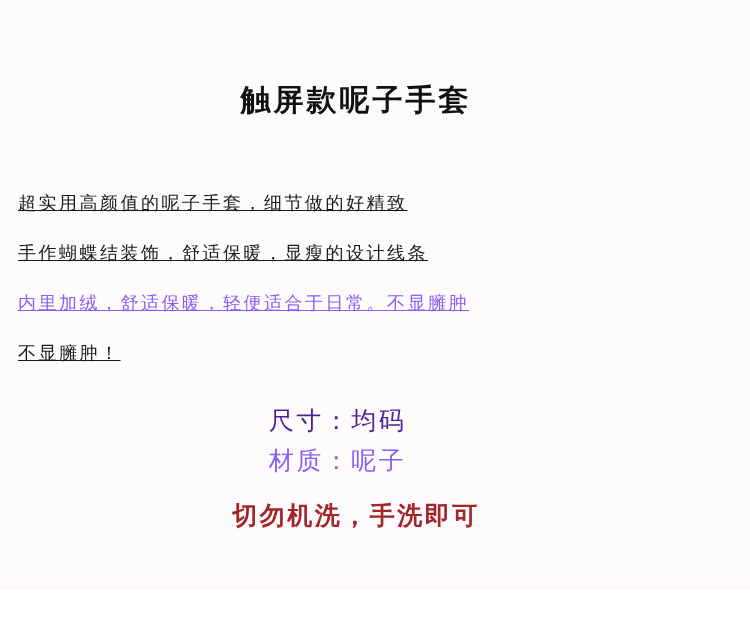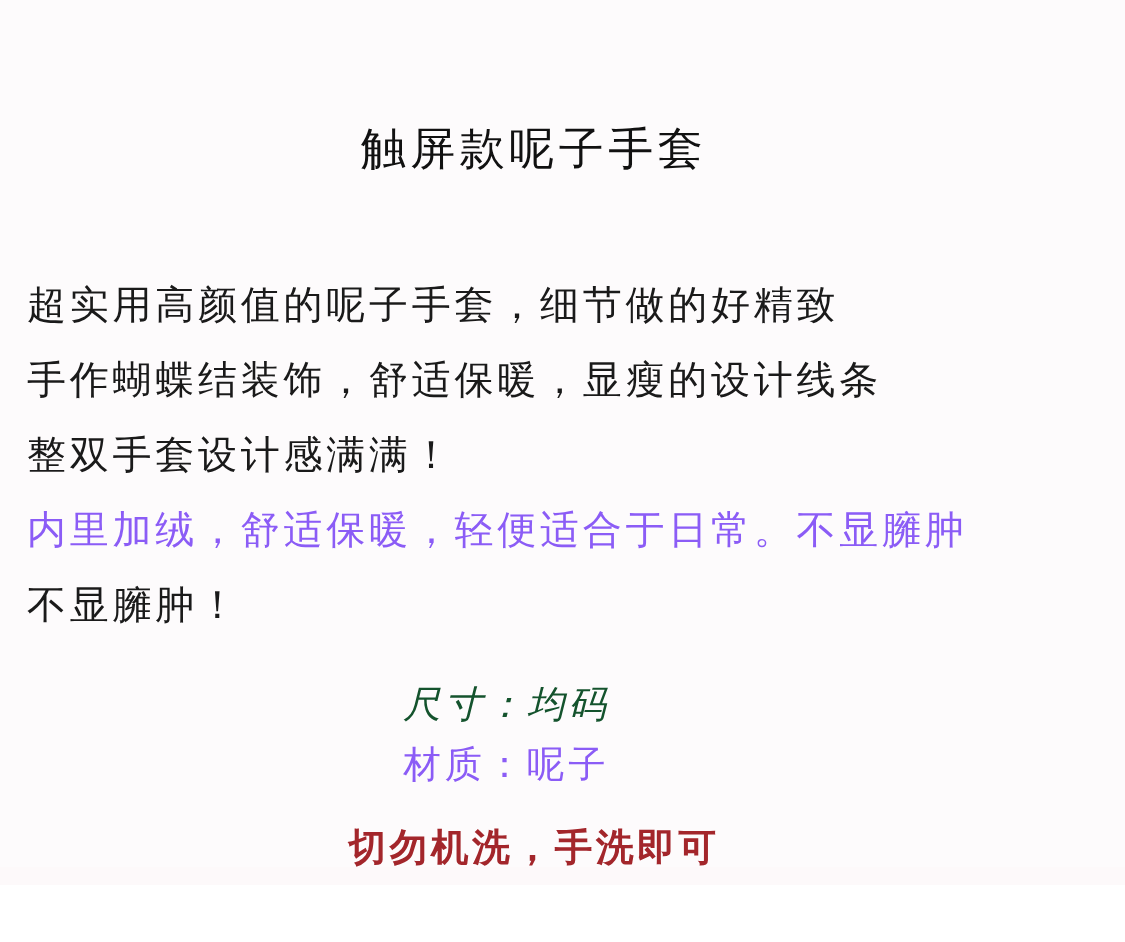--- a/index.html
+++ b/index.html
@@ -26,35 +26,36 @@
     width: 750px;
     height: 12px;
     background: #fdf9fa;
   }
   .title {
     box-sizing: border-box;
     width: 100%;
     padding-right: 38px;
     text-align: center;
     font-size: 30px;
-    font-weight: normal;
+    font-weight: bold;
     letter-spacing: 3px;
     color: #111111;
     line-height: 32px;
   }
   .desc-block {
     margin-top: 62px;
     padding-left: 18px;
   }
   .desc-line {
-    font-size: 26px;
+    font-size: 18px;
     line-height: 50px;
     letter-spacing: 2.5px;
     color: #1a1a1a;
     white-space: nowrap;
+    text-decoration: underline;
   }
   .spec-block {
     box-sizing: border-box;
     margin-top: 22px;
     width: 100%;
     padding-right: 75px;
     text-align: center;
   }
   .spec-line {
     font-size: 25px;
@@ -78,27 +79,26 @@
 <body>
 
 <div class="page">
   <div class="sheet" style="background: rgb(253, 251, 252);">
 
     <div class="title">触屏款呢子手套</div>
 
     <div class="desc-block">
       <div class="desc-line" style="color: rgb(26, 26, 26);">超实用高颜值的呢子手套，细节做的好精致</div>
       <div class="desc-line" style="color: rgb(26, 26, 26);">手作蝴蝶结装饰，舒适保暖，显瘦的设计线条</div>
-      <div class="desc-line" style="color: rgb(26, 26, 26);">整双手套设计感满满！</div>
       <div class="desc-line" style="color: #8b5cf6;">内里加绒，舒适保暖，轻便适合于日常。不显臃肿</div>
       <div class="desc-line" style="color: rgb(26, 26, 26);">不显臃肿！</div>
     </div>
 
     <div class="spec-block">
-      <div class="spec-line" style="color: #14532d; font-style: italic;">尺寸：均码</div>
+      <div class="spec-line" style="color: #4c1d95;">尺寸：均码</div>
       <div class="spec-line" style="color: #8b5cf6;">材质：呢子</div>
     </div>
 
     <div class="care-note" style="color: rgb(163, 38, 43);">切勿机洗，手洗即可</div>
 
   </div>
   <div class="divider-band"></div>
 </div>
 
 </body></html>

